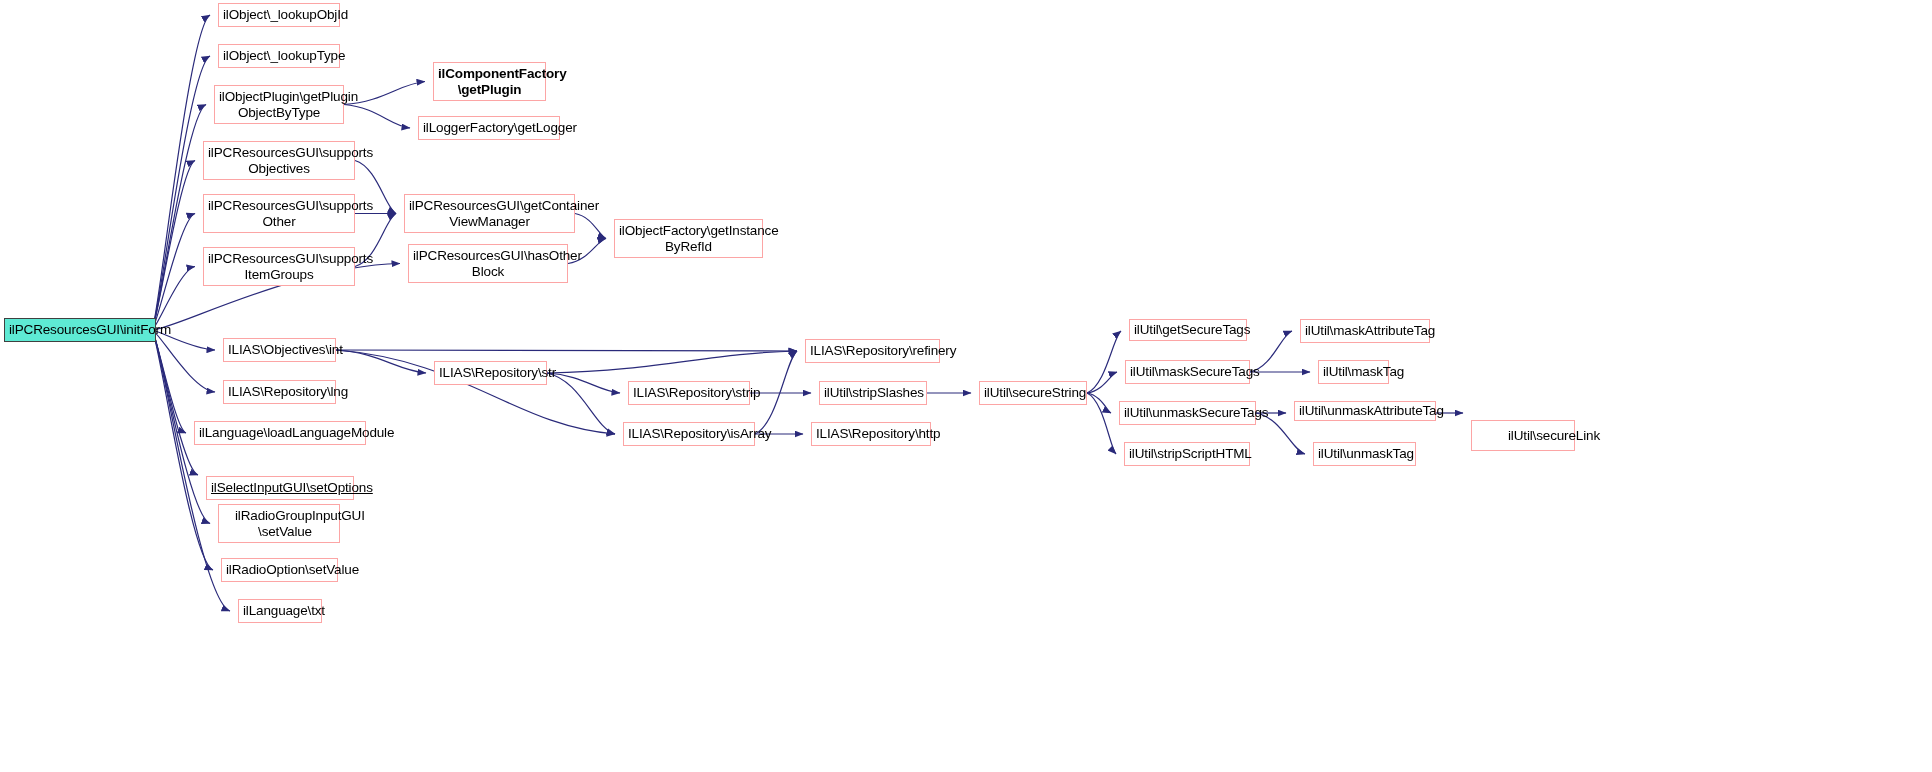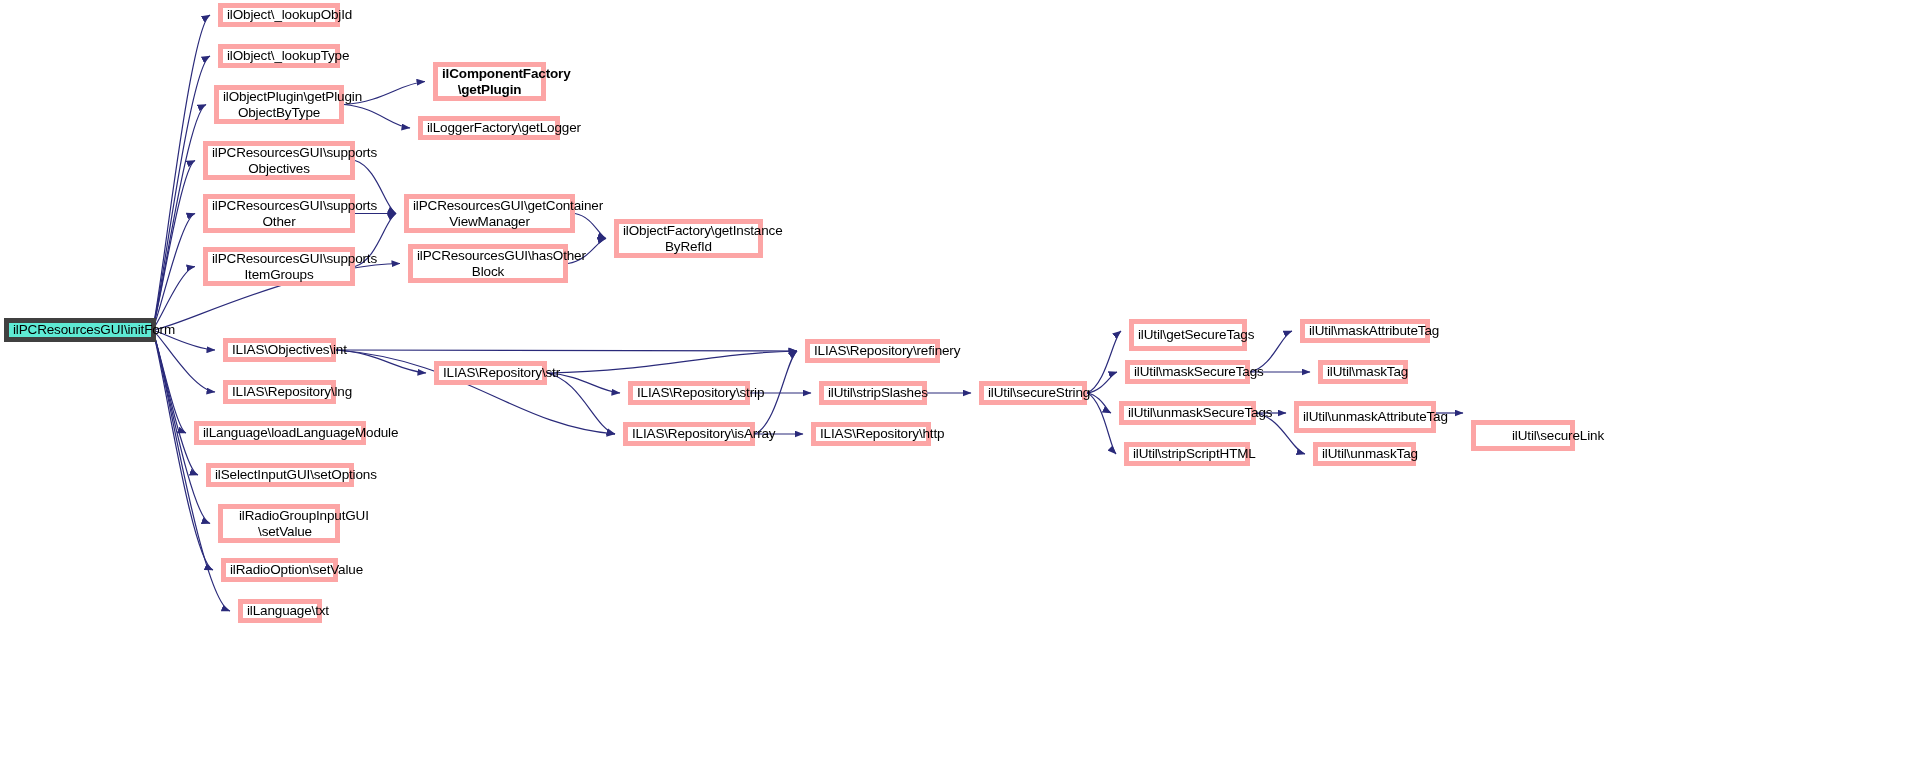--- a/index.html
+++ b/index.html
@@ -20,21 +20,21 @@
     position: absolute;
     left: 0;
     top: 0;
     width: 1932px;
     height: 772px;
     pointer-events: none;
   }
   .node {
     position: absolute;
     box-sizing: border-box;
-    border: 5px solid #fca5a5;
+    border: 1px solid #fca5a5;
     background: #ffffff;
     color: #000000;
     font-size: 13.5px;
     line-height: 15.5px;
     display: flex;
     align-items: center;
     justify-content: center;
     text-align: center;
     white-space: pre-line;
     letter-spacing: -0.15px;
@@ -121,35 +121,35 @@
 ItemGroups</span></div>
       <div class="node" style="left: 404px; top: 194px; width: 171px; height: 39px;"><span class="node-label">ilPCResourcesGUI\getContainer
 ViewManager</span></div>
       <div class="node" style="left: 408px; top: 244px; width: 160px; height: 39px;"><span class="node-label">ilPCResourcesGUI\hasOther
 Block</span></div>
       <div class="node" style="left: 614px; top: 219px; width: 149px; height: 39px;"><span class="node-label">ilObjectFactory\getInstance
 ByRefId</span></div>
       <div class="node" style="left: 223px; top: 338px; width: 113px; height: 24px;"><span class="node-label">ILIAS\Objectives\int</span></div>
       <div class="node" style="left: 223px; top: 380px; width: 113px; height: 24px;"><span class="node-label">ILIAS\Repository\lng</span></div>
       <div class="node" style="left: 194px; top: 421px; width: 172px; height: 24px;"><span class="node-label">ilLanguage\loadLanguageModule</span></div>
-      <div class="node" style="left: 206px; top: 463px; width: 148px; height: 24px;"><span class="node-label">ilSelectInputGUI\setOptions</span></div>
+      <div class="node" style="left: 206px; top: 476px; width: 148px; height: 24px; text-decoration: underline;"><span class="node-label">ilSelectInputGUI\setOptions</span></div>
       <div class="node" style="left: 218px; top: 504px; width: 122px; height: 39px; padding-left: 12px;"><span class="node-label">ilRadioGroupInputGUI
 \setValue</span></div>
       <div class="node" style="left: 221px; top: 558px; width: 117px; height: 24px;"><span class="node-label">ilRadioOption\setValue</span></div>
       <div class="node" style="left: 238px; top: 599px; width: 84px; height: 24px;"><span class="node-label">ilLanguage\txt</span></div>
       <div class="node" style="left: 434px; top: 361px; width: 113px; height: 24px; justify-content: flex-end;"><span class="node-label">ILIAS\Repository\str</span></div>
       <div class="node" style="left: 628px; top: 381px; width: 122px; height: 24px;"><span class="node-label">ILIAS\Repository\strip</span></div>
       <div class="node" style="left: 623px; top: 422px; width: 132px; height: 24px;"><span class="node-label">ILIAS\Repository\isArray</span></div>
       <div class="node" style="left: 805px; top: 339px; width: 135px; height: 24px;"><span class="node-label">ILIAS\Repository\refinery</span></div>
       <div class="node" style="left: 819px; top: 381px; width: 108px; height: 24px;"><span class="node-label">ilUtil\stripSlashes</span></div>
       <div class="node" style="left: 811px; top: 422px; width: 120px; height: 24px;"><span class="node-label">ILIAS\Repository\http</span></div>
       <div class="node" style="left: 979px; top: 381px; width: 108px; height: 24px;"><span class="node-label">ilUtil\secureString</span></div>
-      <div class="node" style="left: 1129px; top: 319px; width: 118px; height: 32px;"><span class="node-label">ilUtil\getSecureTags</span></div>
+      <div class="node" style="left: 1129px; top: 319px; width: 118px; height: 22px;"><span class="node-label">ilUtil\getSecureTags</span></div>
       <div class="node" style="left: 1125px; top: 360px; width: 125px; height: 24px;"><span class="node-label">ilUtil\maskSecureTags</span></div>
       <div class="node" style="left: 1119px; top: 401px; width: 137px; height: 24px;"><span class="node-label">ilUtil\unmaskSecureTags</span></div>
       <div class="node" style="left: 1124px; top: 442px; width: 126px; height: 24px;"><span class="node-label">ilUtil\stripScriptHTML</span></div>
       <div class="node" style="left: 1300px; top: 319px; width: 130px; height: 24px;"><span class="node-label">ilUtil\maskAttributeTag</span></div>
-      <div class="node" style="left: 1318px; top: 360px; width: 90px; height: 24px; text-align: right;"><span class="node-label">ilUtil\maskTag</span></div>
-      <div class="node" style="left: 1294px; top: 401px; width: 142px; height: 32px;"><span class="node-label">ilUtil\unmaskAttributeTag</span></div>
+      <div class="node" style="left: 1318px; top: 360px; width: 71px; height: 24px; text-align: right;"><span class="node-label">ilUtil\maskTag</span></div>
+      <div class="node" style="left: 1294px; top: 401px; width: 142px; height: 20px;"><span class="node-label">ilUtil\unmaskAttributeTag</span></div>
       <div class="node" style="left: 1313px; top: 442px; width: 103px; height: 24px;"><span class="node-label">ilUtil\unmaskTag</span></div>
       <div class="node" style="left: 1471px; top: 420px; width: 104px; height: 31px; padding-left: 32px;"><span class="node-label">ilUtil\secureLink</span></div>
     </div>
 </div>
 
 </body></html>

